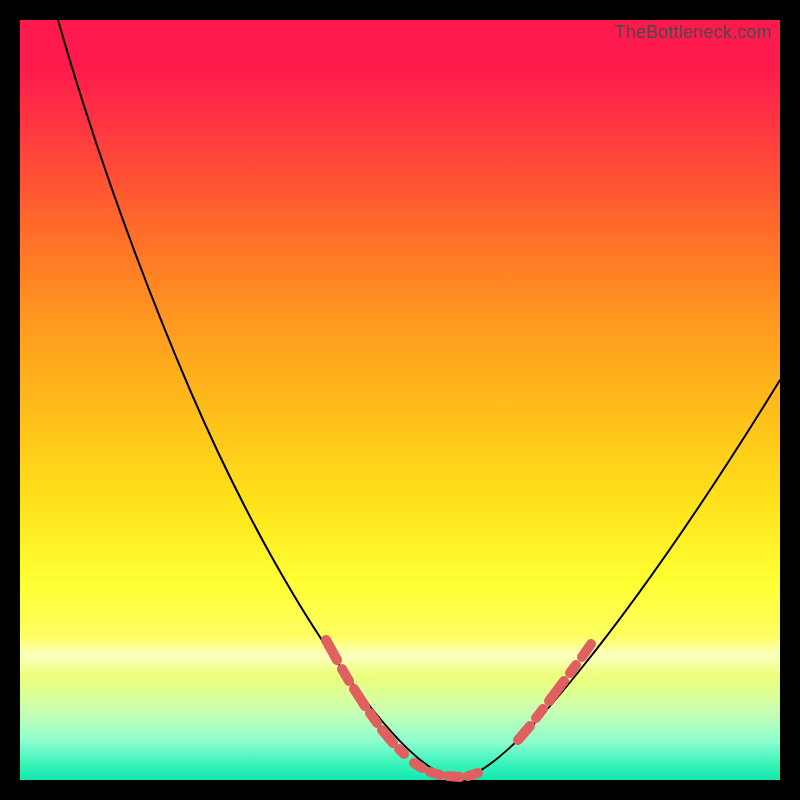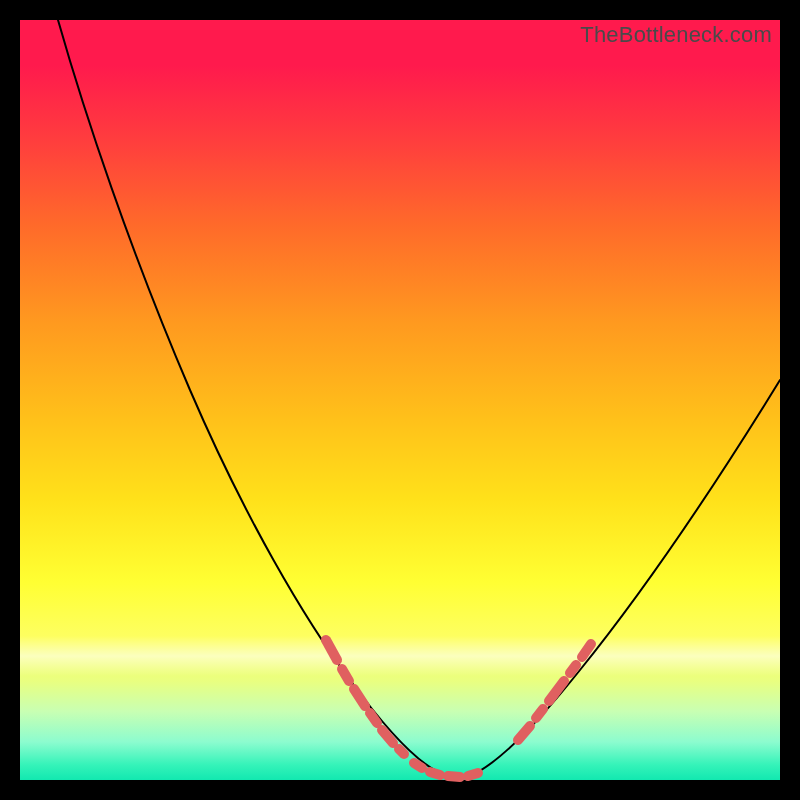--- a/index.html
+++ b/index.html
@@ -52,21 +52,21 @@
       rgba(255,255,255,0.0) 0%,
       rgba(255,255,255,0.55) 50%,
       rgba(255,255,255,0.0) 100%);
     pointer-events: none;
   }
   .watermark {
     position: absolute;
     top: 2px;
     right: 8px;
     color: #4a4a4a;
-    font-size: 22px;
+    font-size: 18px;
     letter-spacing: 0.2px;
     font-weight: 500;
     user-select: none;
   }
   svg.curve {
     position: absolute;
     left: 0;
     top: 0;
     width: 760px;
     height: 760px;

